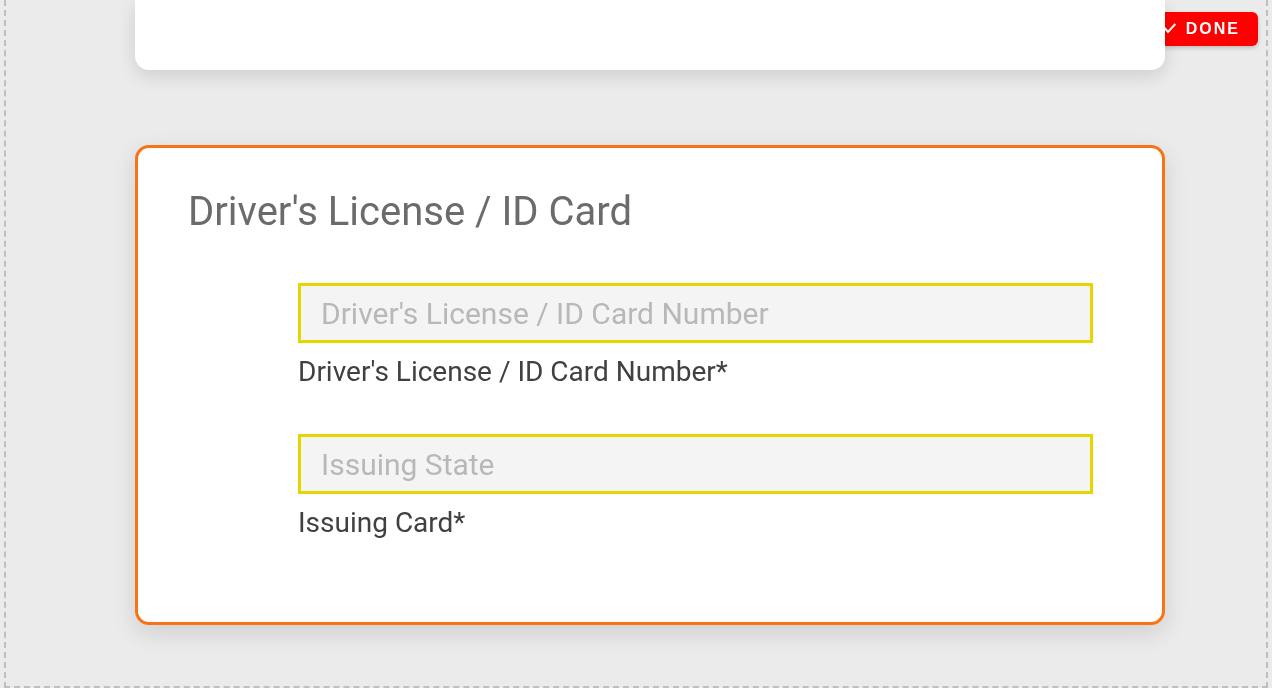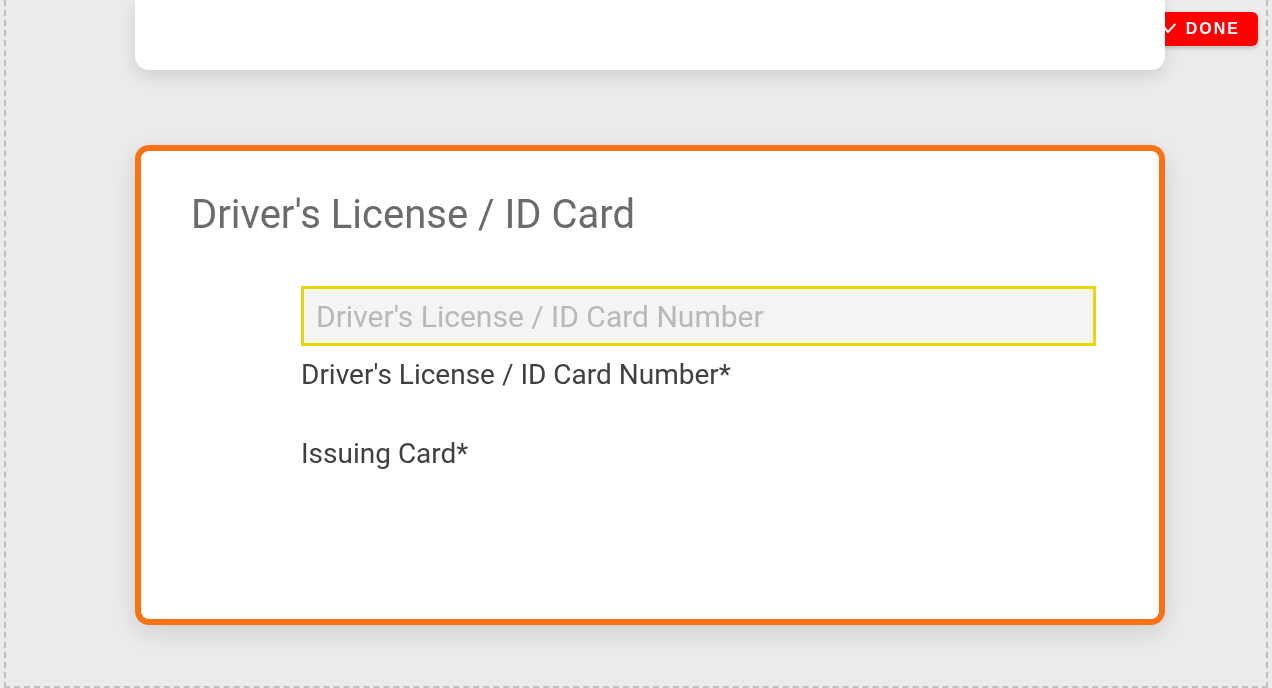--- a/index.html
+++ b/index.html
@@ -61,21 +61,21 @@
       border-radius: 0 0 14px 14px;
       box-shadow: 0 6px 18px rgba(0,0,0,0.12);
     }
     .card {
       position: absolute;
       top: 145px;
       left: 135px;
       width: 1030px;
       height: 480px;
       background: #ffffff;
-      border: 6px solid #f97316;
+      border: 3px solid #f97316;
       border-radius: 14px;
       box-shadow: 0 8px 24px rgba(0,0,0,0.12);
       padding: 40px 50px 50px 50px;
     }
     .card-title {
       font-size: 40px;
       font-weight: 400;
       color: #6b6b6b;
       margin-bottom: 48px;
     }
@@ -84,21 +84,21 @@
       width: 795px;
     }
     .field-group {
       margin-bottom: 46px;
     }
     .text-input {
       width: 100%;
       height: 60px;
       background: #f4f4f4;
       border: 3px solid #e6d600;
-      padding: 0 12px;
+      padding: 0 20px;
       font-size: 30px;
       font-family: inherit;
       color: #8b5cf6;
       outline: none;
     }
     .text-input::placeholder {
       color: #b8b8b8;
       font-weight: 400;
     }
     .field-label {
@@ -127,17 +127,18 @@
   <h2 class="card-title">Driver's License / ID Card</h2>
 
   <div class="fields">
 
     <div class="field-group">
       <input type="text" class="text-input" placeholder="Driver's License / ID Card Number" style="">
       <label class="field-label">Driver's License / ID Card Number*</label>
     </div>
 
     <div class="field-group">
+      <input type="text" class="text-input" placeholder="Issuing State" style="">
       <label class="field-label">Issuing Card*</label>
     </div>
 
   </div>
 </div>
 
 </body></html>

